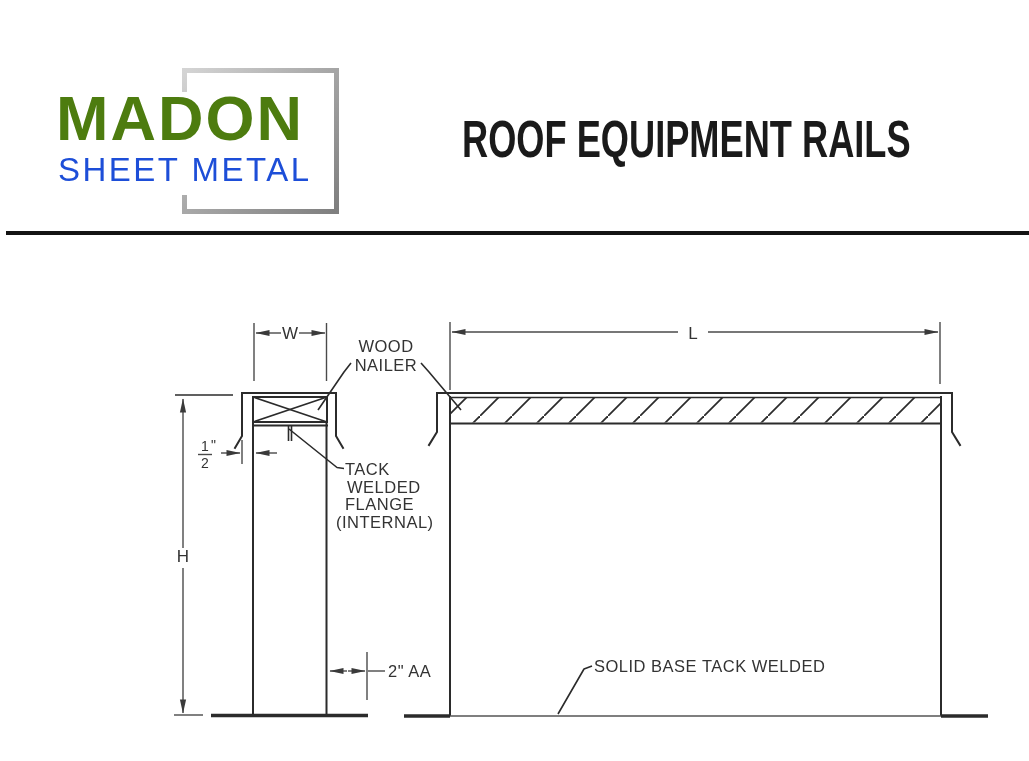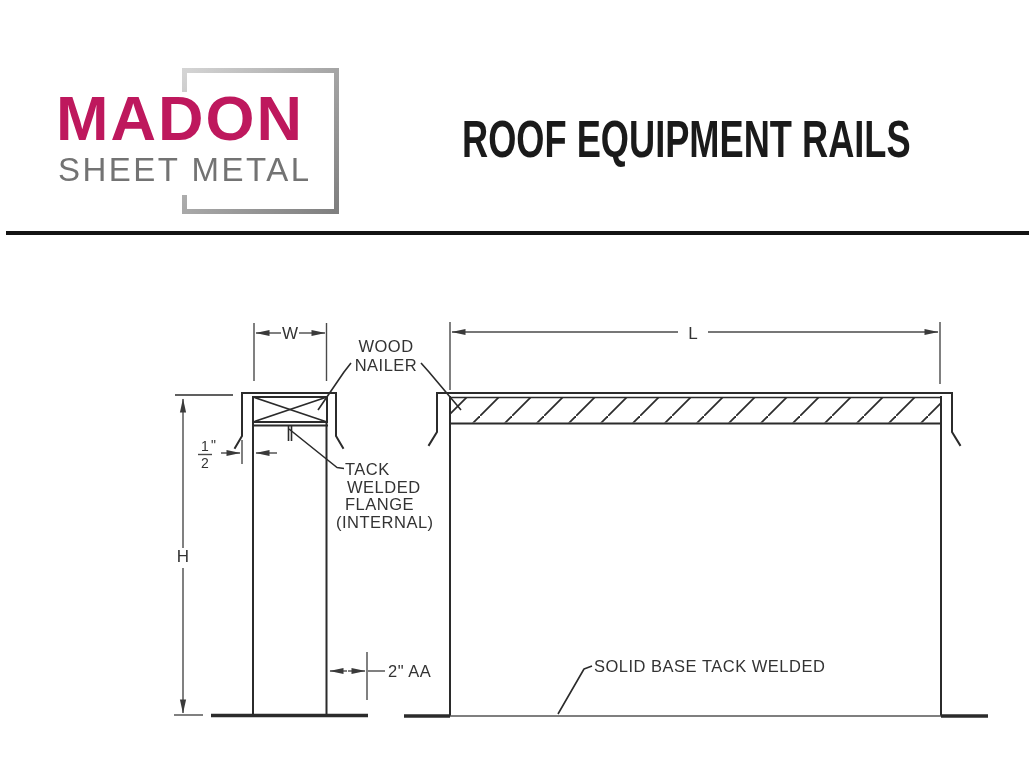--- a/index.html
+++ b/index.html
@@ -32,22 +32,22 @@
   .fract{font-size:14px;}
 </style>
 </head>
 <body>
 
 <div class="page">
 
   <div>
     <div class="logo-frame"></div>
     <div class="logo-frame-gap"></div>
-    <div class="logo-name" style="color:#be185d">MADON</div>
-    <div class="logo-tagline" style="color:#737373">SHEET METAL</div>
+    <div class="logo-name" style="color:#4d7c0f">MADON</div>
+    <div class="logo-tagline" style="color:#1d4ed8">SHEET METAL</div>
     <div class="doc-title">ROOF EQUIPMENT RAILS</div>
     <div class="header-rule"></div>
   </div>
 
   <svg width="1029" height="761" viewBox="0 0 1029 761">
     <defs>
       <marker id="arr" markerWidth="15" markerHeight="9" refX="14" refY="4.5" orient="auto" markerUnits="userSpaceOnUse">
         <path d="M14.5,4.5 L0.5,1.4 L0.5,7.6 z" fill="#3a3a3a"></path>
       </marker>
       <pattern id="hatch" patternUnits="userSpaceOnUse" width="32" height="32">

